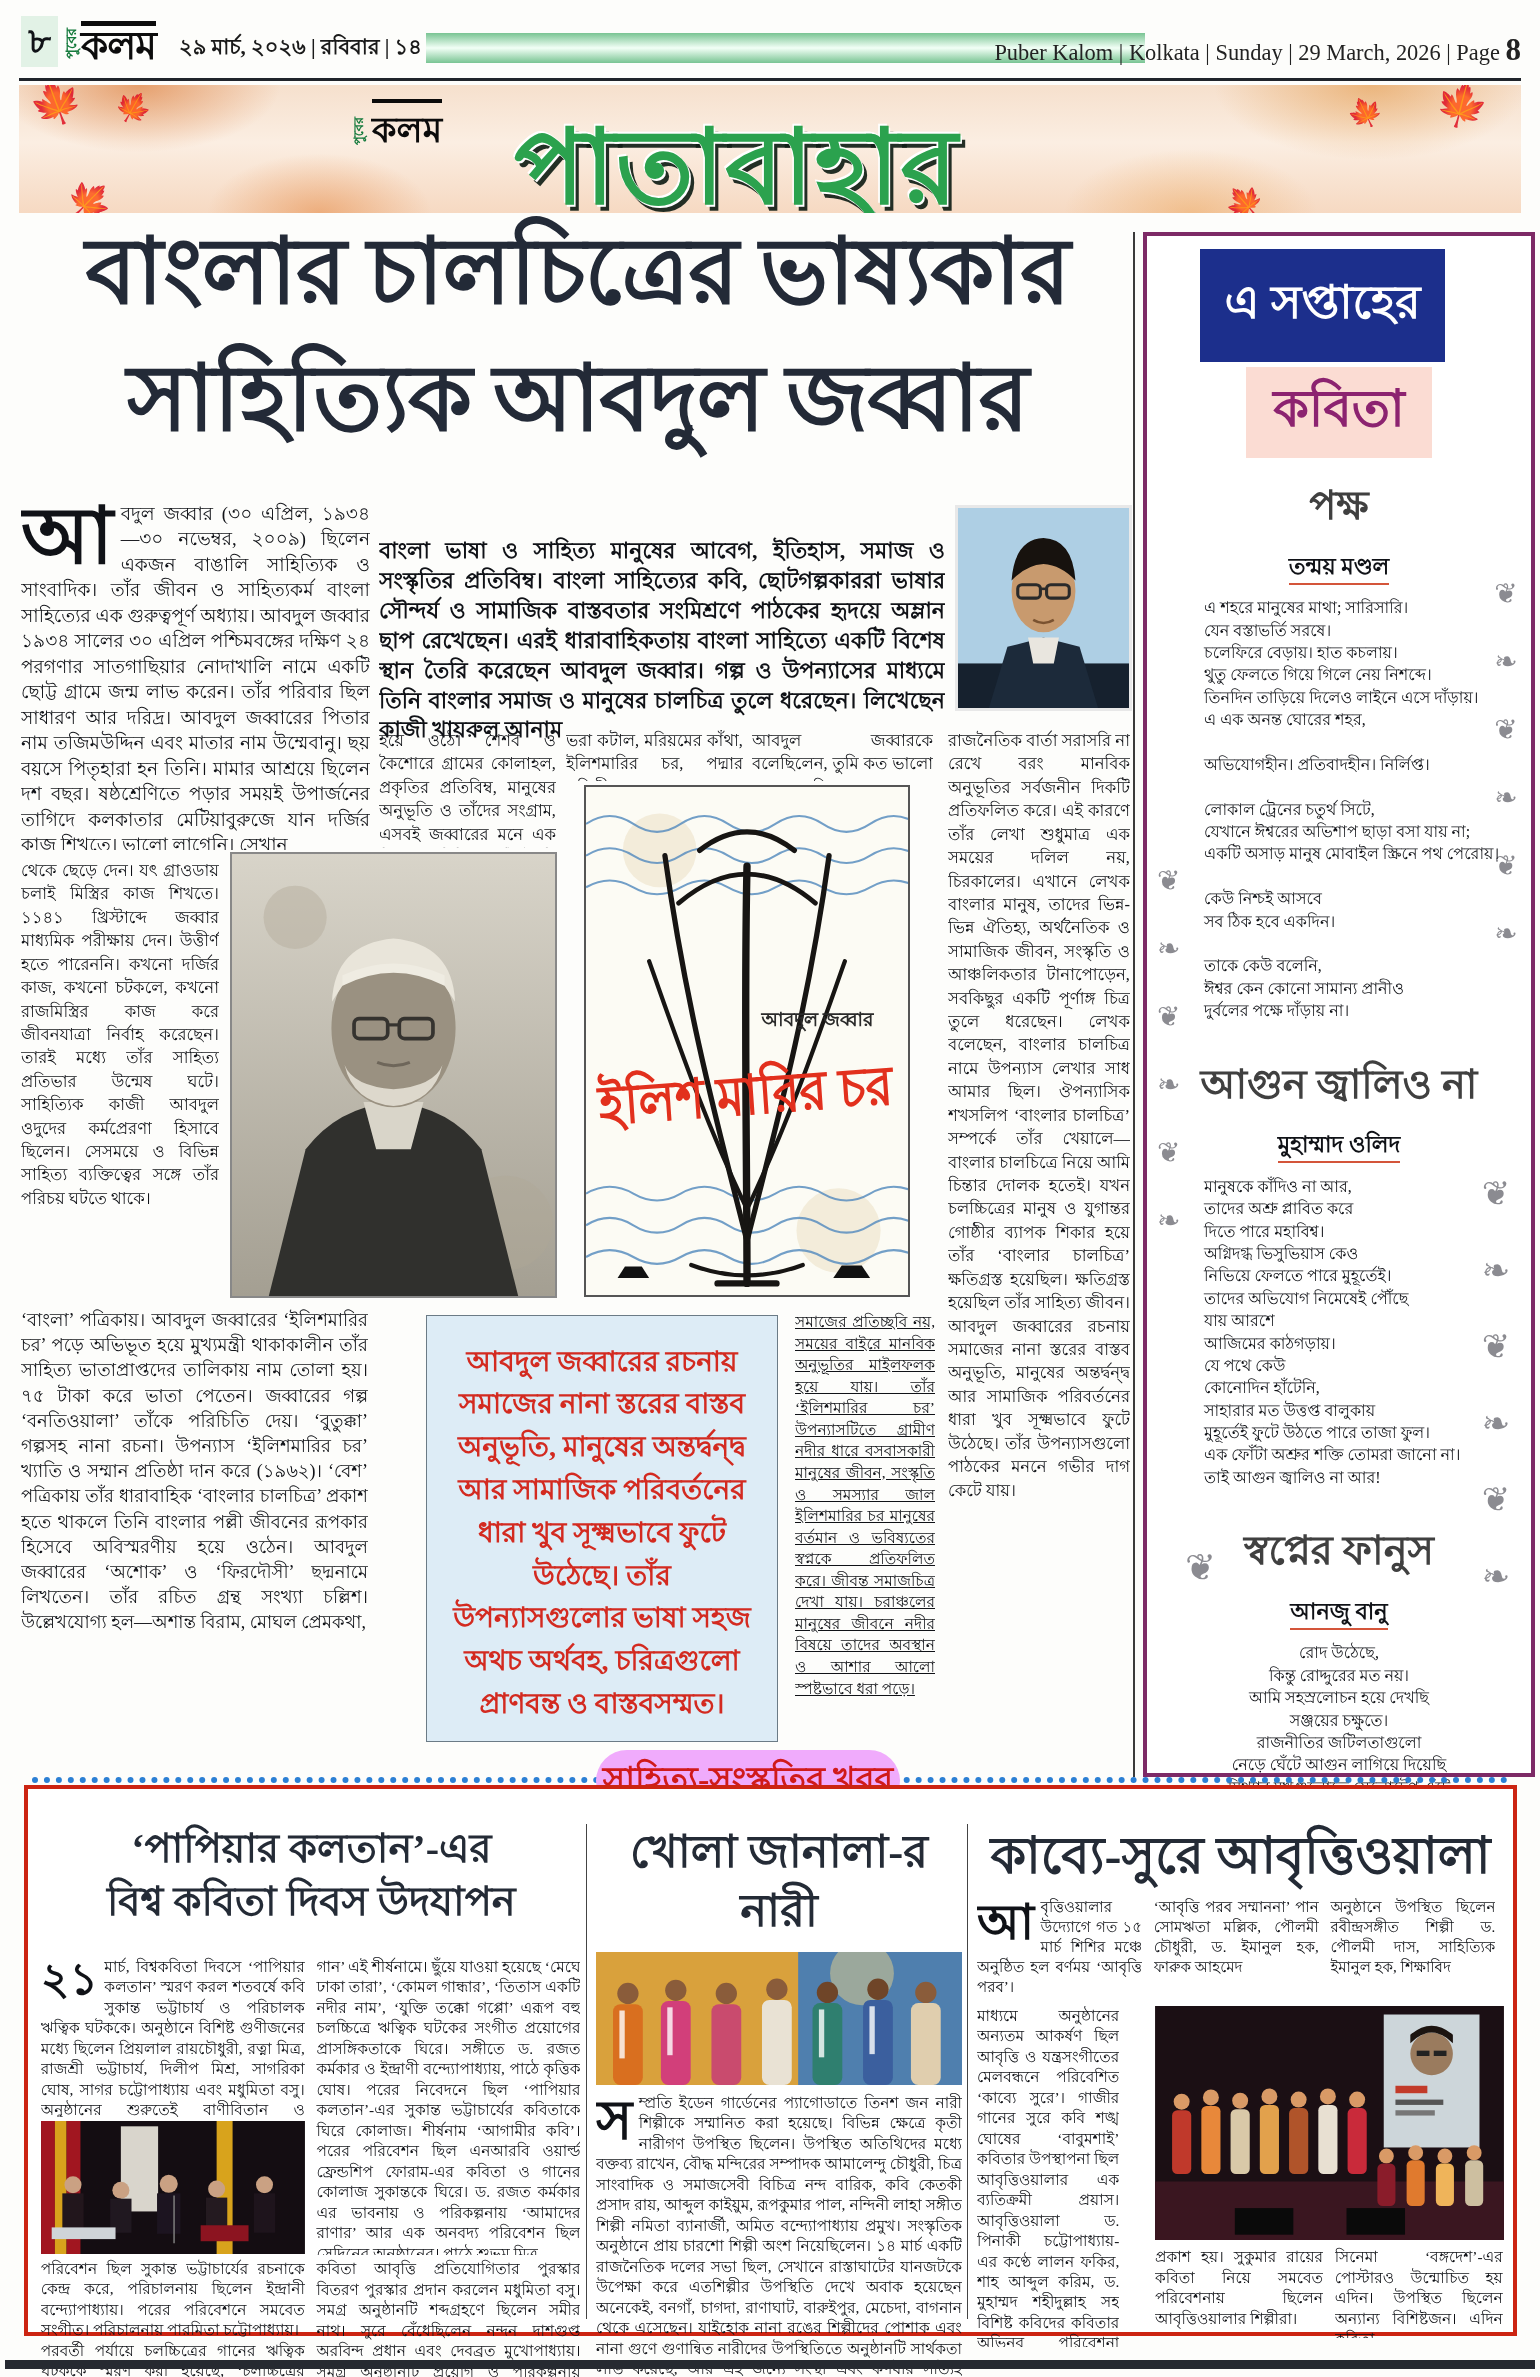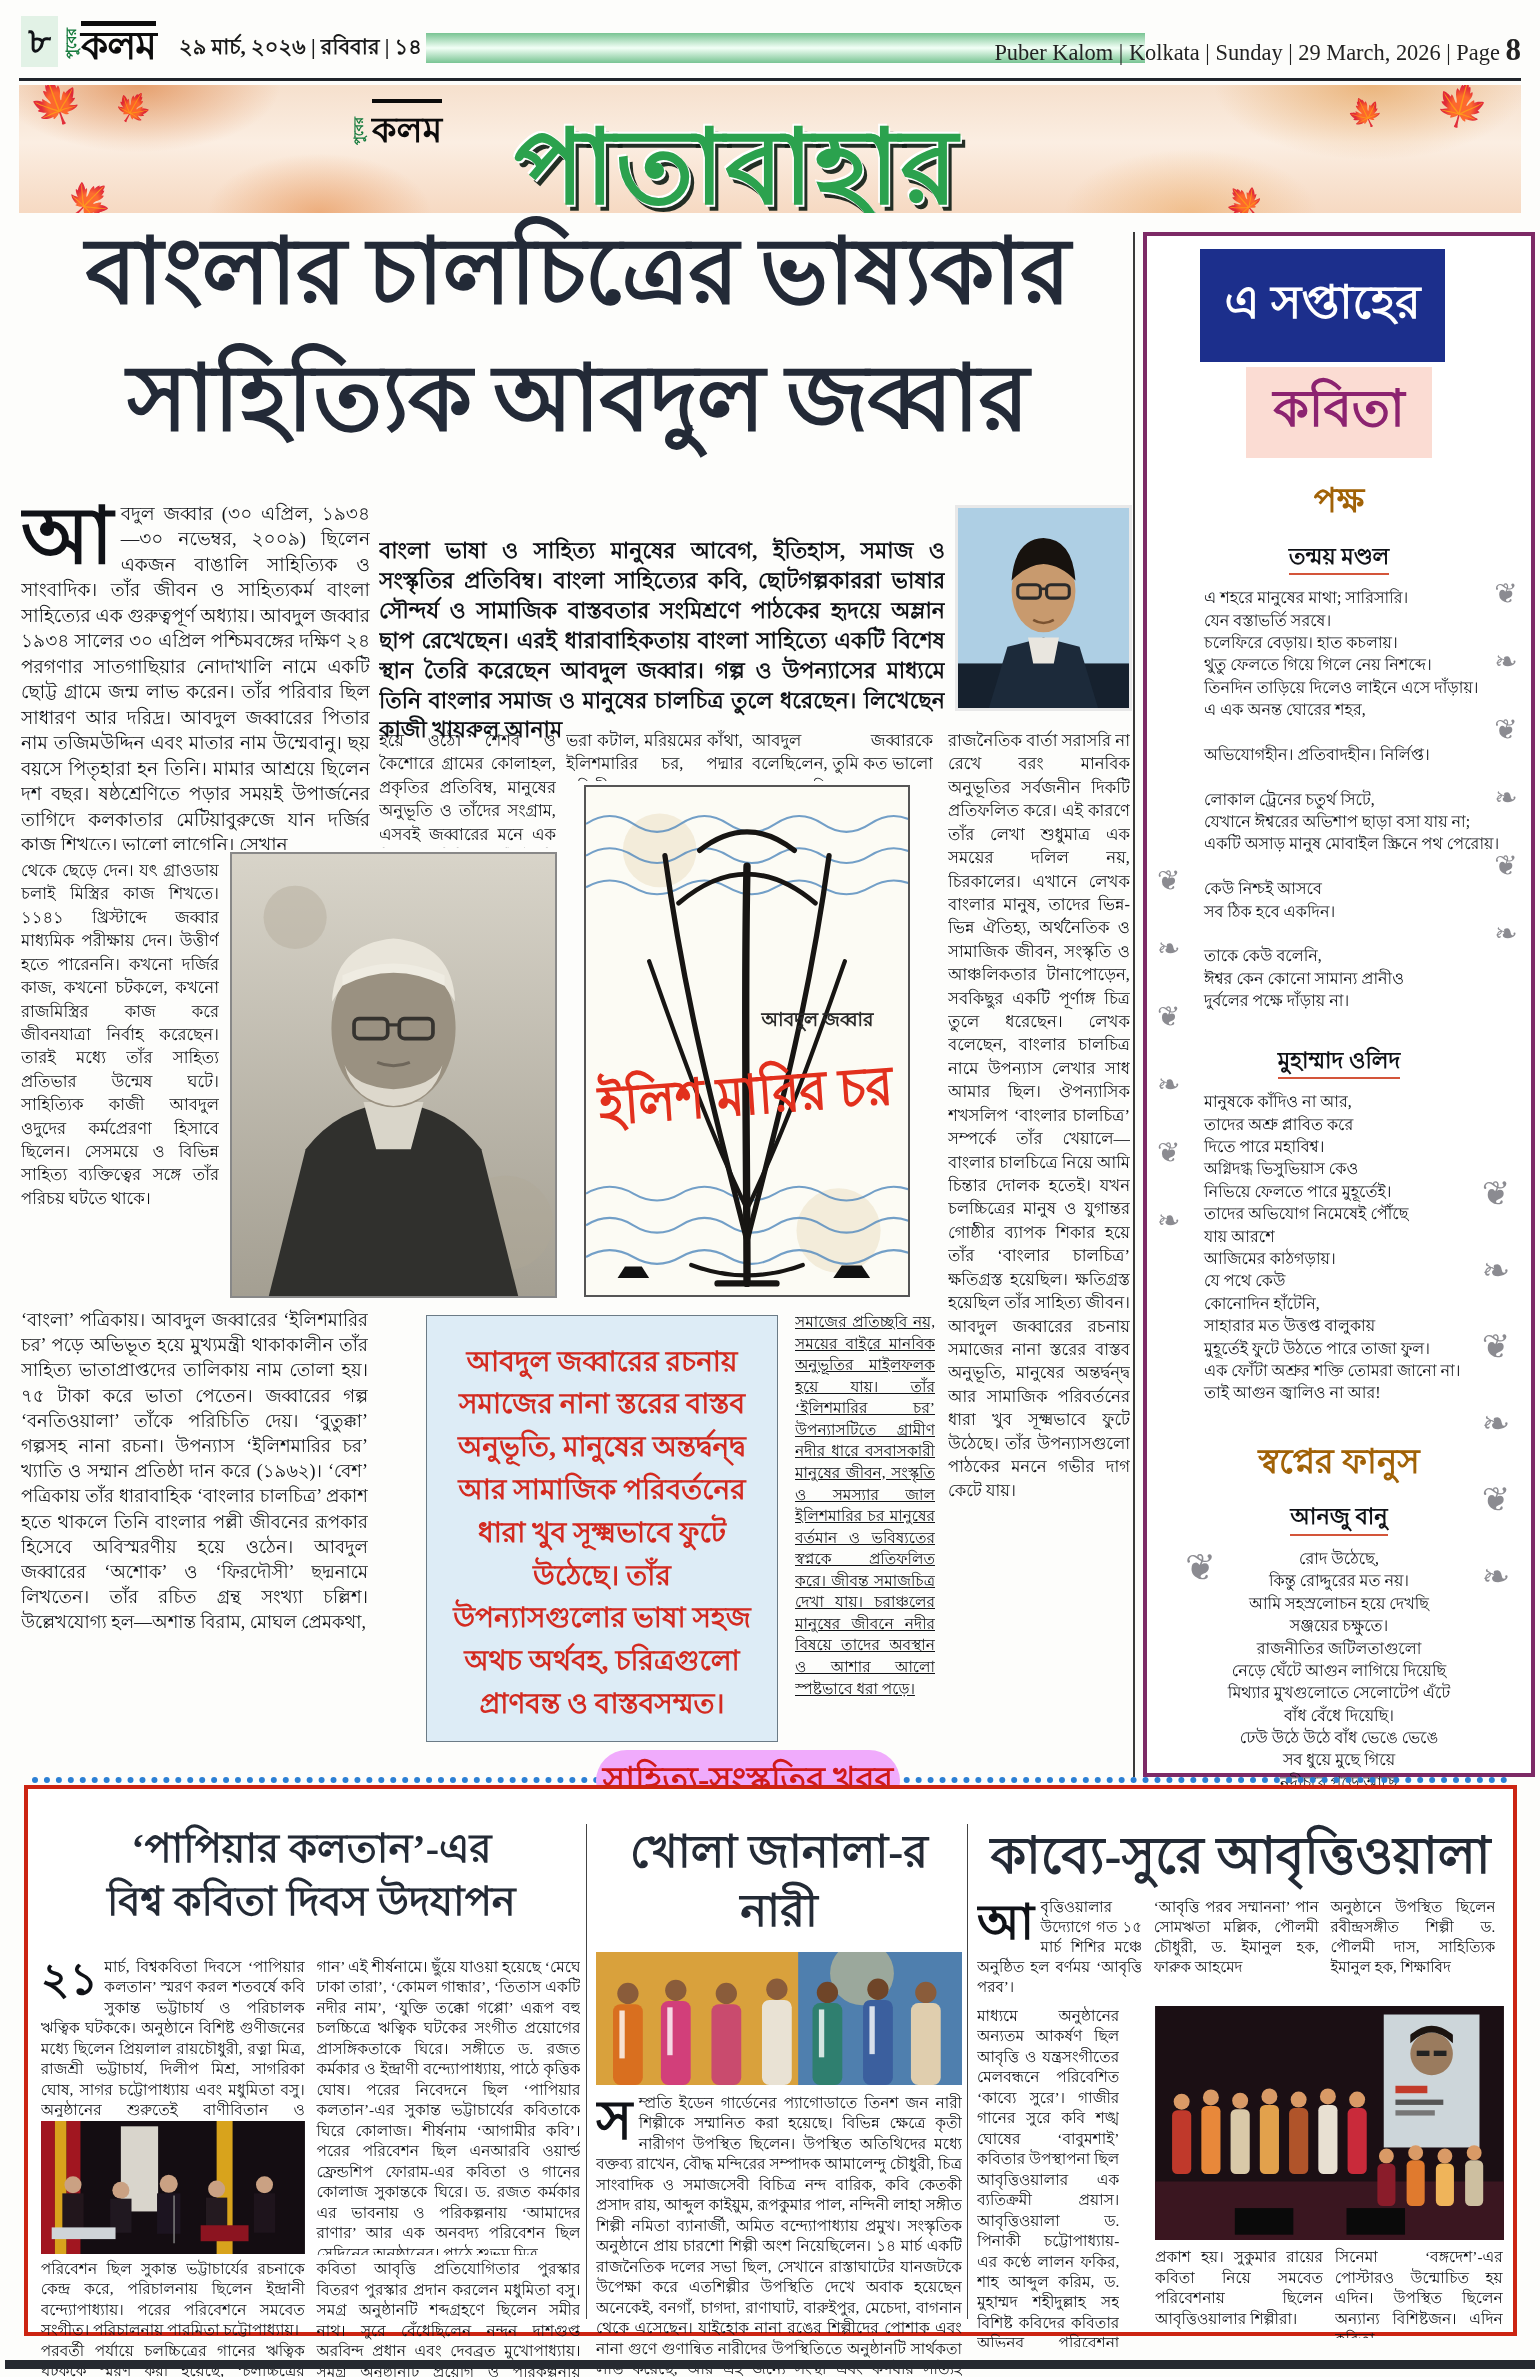--- a/index.html
+++ b/index.html
@@ -70,21 +70,21 @@
   
   .siderule{left:1133px;top:232px;width:1.6px;height:1545px;background:#3a3a3a;}
   .sidebar{left:1143px;top:232px;width:392px;height:1545px;border:4.8px solid #7d2a66;
            box-sizing:border-box;background:#fff;}
   .sb-blue{position:absolute;left:53px;top:12.8px;width:245px;height:113px;background:#1c2f8c;
            color:#fff;font-size:46px;font-weight:900;display:flex;align-items:center;justify-content:center;}
   .sb-pink{position:absolute;left:99px;top:131px;width:186px;height:91px;background:#fbdcd3;
            color:#8c2370;font-size:51px;font-weight:900;display:flex;align-items:center;justify-content:center;}
   .poems{position:absolute;left:27px;top:238px;width:330px;}
   .poem{margin-bottom:30px;}
-  .p-title{text-align:center;font-size:34px;font-weight:900;color:#a16207;margin-bottom:7.5px;}
+  .p-title{text-align:center;font-size:40px;font-weight:900;color:#404040;margin-bottom:7.5px;}
   .p-auth{text-align:center;margin-bottom:11.7px;}
   .p-auth span{font-size:22.4px;font-weight:bold;border-bottom:2.7px solid #d4553a;padding-bottom:4.3px;}
   .p-lines{white-space:pre-line;font-size:16px;line-height:1.40;padding-left:30px;}
   .p-center .p-lines{text-align:center;padding-left:0;}
   .vine{position:absolute;color:#6f6f76;font-size:28px;writing-mode:vertical-rl;letter-spacing:14px;opacity:.8;}
 
   
   .dotline{left:32px;top:1777px;width:1476px;height:0;border-top:6.4px dotted #2b7fd4;}
   .pill{left:596px;top:1750px;width:304px;height:62px;background:#f0abfc;border-radius:34px;
         color:#d01a1a;font-size:34px;font-weight:900;display:flex;align-items:center;justify-content:center;}
@@ -257,20 +257,21 @@
 একটি অসাড় মানুষ মোবাইল স্ক্রিনে পথ পেরোয়।
 
 কেউ নিশ্চই আসবে
 সব ঠিক হবে একদিন।
 
 তাকে কেউ বলেনি,
 ঈশ্বর কেন কোনো সামান্য প্রানীও
 দুর্বলের পক্ষে দাঁড়ায় না।</div>
       </div>
       <div class="poem">
+        <div class="p-title">আগুন জ্বালিও না</div>
         <div class="p-auth"><span>মুহাম্মাদ ওলিদ</span></div>
         <div class="p-lines">মানুষকে কাঁদিও না আর,
 তাদের অশ্রু প্লাবিত করে
 দিতে পারে মহাবিশ্ব।
 অগ্নিদগ্ধ ভিসুভিয়াস কেও
 নিভিয়ে ফেলতে পারে মুহূর্তেই।
 তাদের অভিযোগ নিমেষেই পৌঁছে
 যায় আরশে
 আজিমের কাঠগড়ায়।
 যে পথে কেউ

